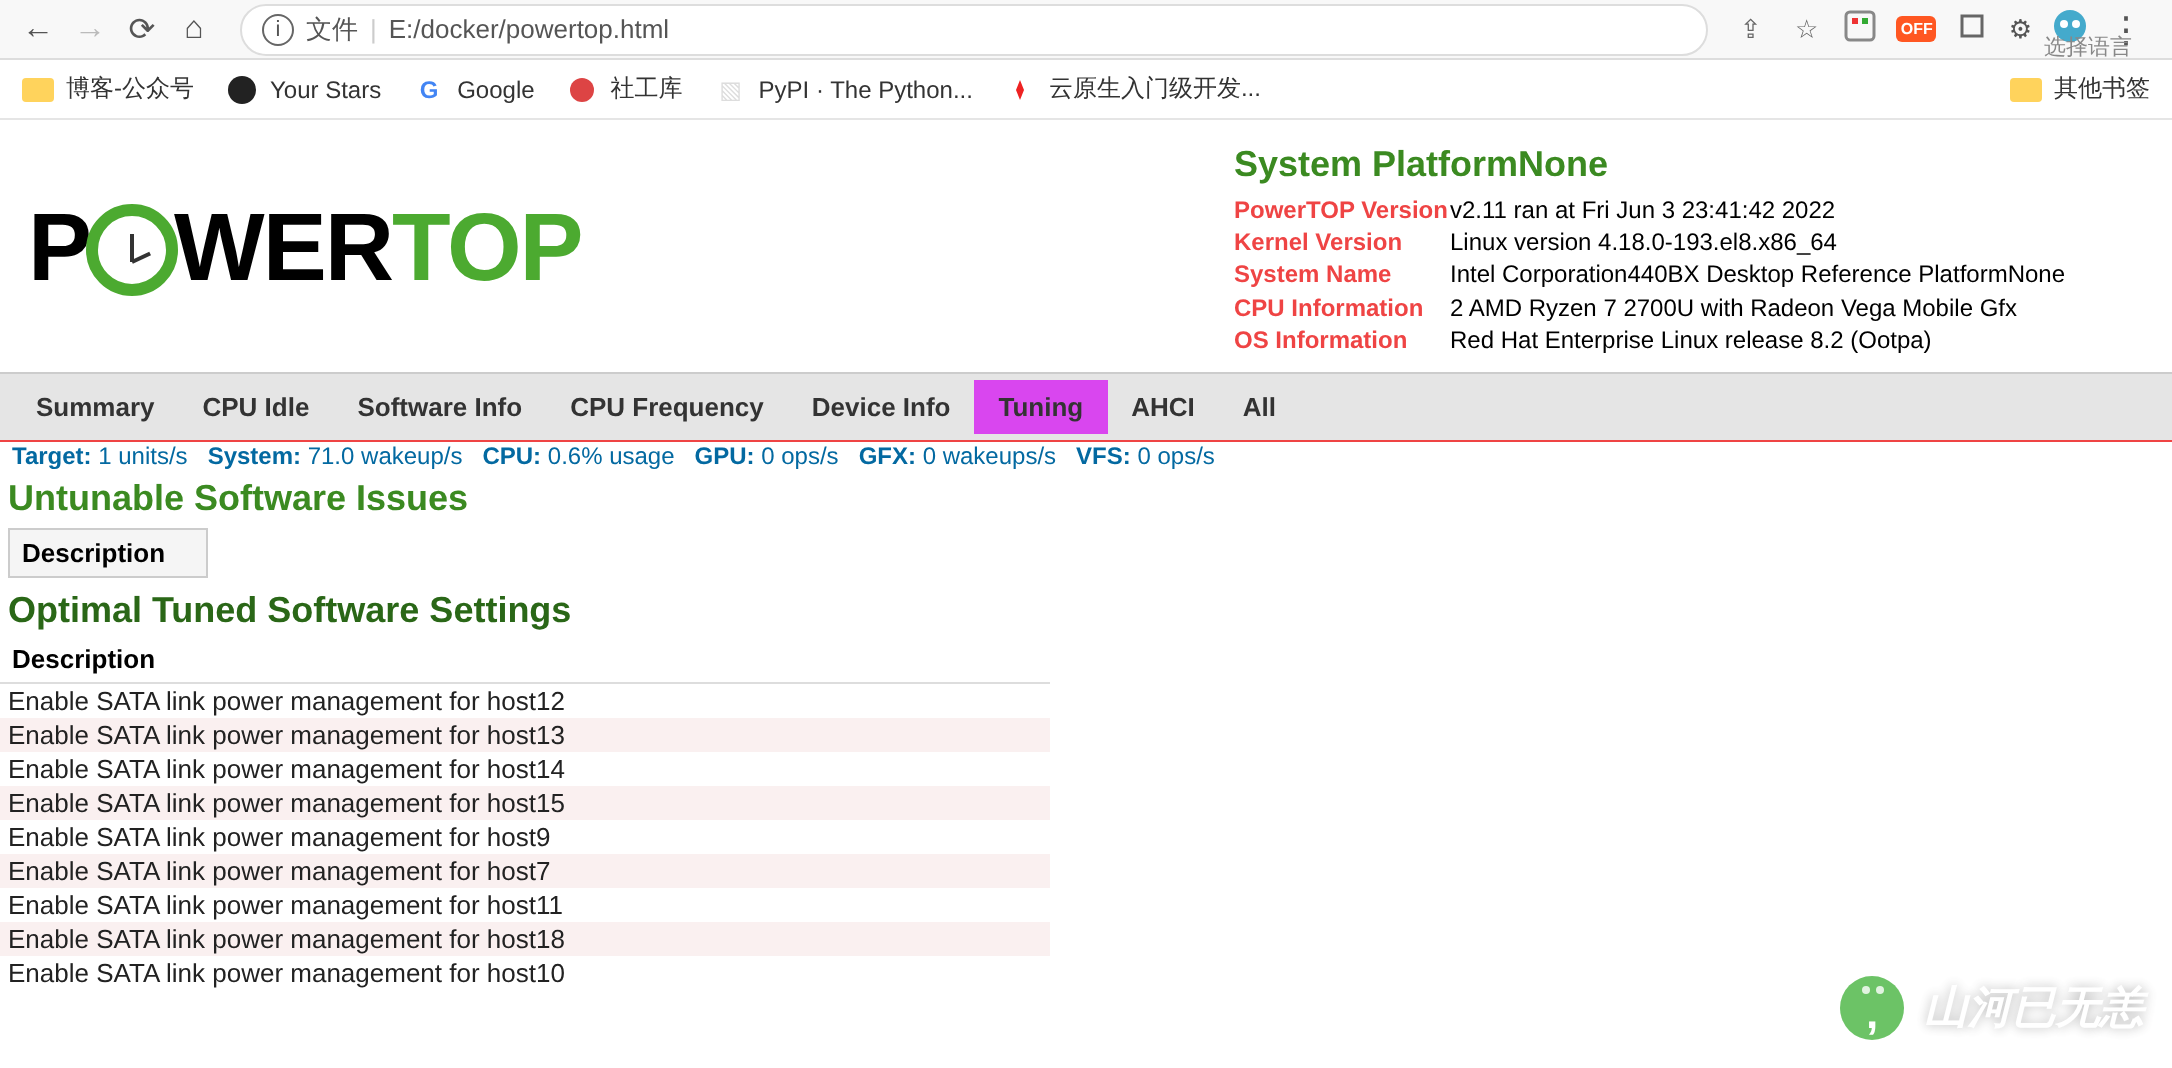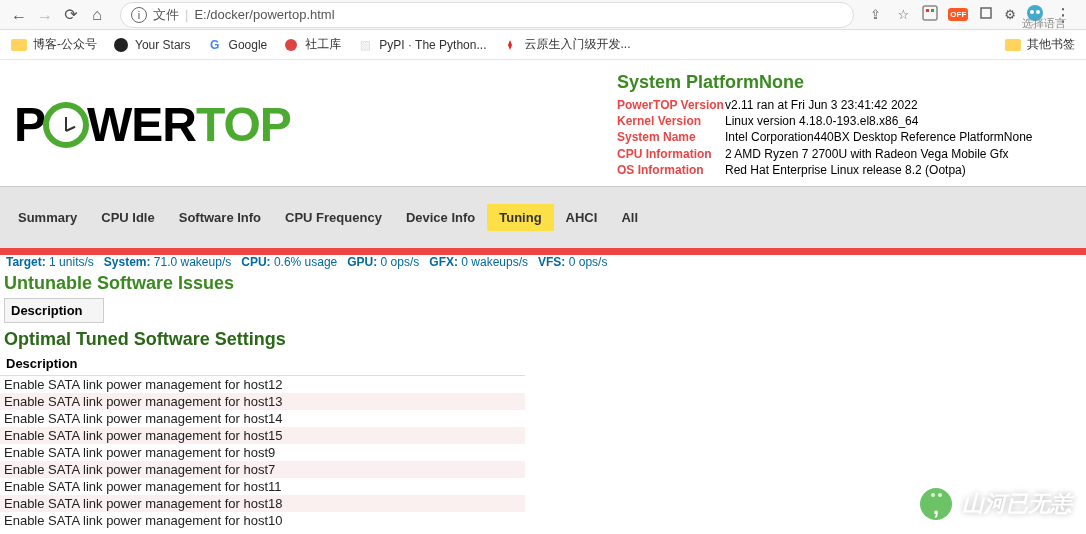--- a/index.html
+++ b/index.html
@@ -35,23 +35,23 @@
 .logo-o::before { content: ""; position: absolute; width: 2px; height: 14px; background: #333; top: 9px; left: 50%; transform: translateX(-50%); }
 .logo-o::after { content: ""; position: absolute; width: 10px; height: 2px; background: #333; top: 22px; left: 50%; transform-origin: left center; transform: rotate(-25deg); }
 
 .sysinfo { min-width: 455px; }
 .sysinfo h2 { color: #3b8a21; font-size: 18px; font-weight: bold; margin-bottom: 4px; }
 .sysinfo-row { display: flex; font-size: 12px; line-height: 1.35; }
 .sysinfo-label { font-weight: bold; width: 108px; color: #ef4444; }
 .sysinfo-val { color: #000; }
 
 
-.tabs { display: flex; background: #e5e5e5; border-top: 1px solid #ccc; border-bottom: 7px solid #ef4444; padding: 17px 6px; gap: 0; text-align: right; }
+.tabs { display: flex; background: #e5e5e5; border-top: 1px solid #ccc; border-bottom: 1px solid #ef4444; padding: 3px 6px; gap: 0; text-align: right; }
 .tab { padding: 6px 12px; font-size: 13px; color: #333; font-weight: bold; cursor: pointer; }
-.tab.active { background: #fde047; }
+.tab.active { background: #d946ef; }
 
 
 .metrics { padding: 0 6px; font-size: 12px; color: #0369a1; display: flex; gap: 10px; }
 .metrics b { font-weight: bold; }
 
 
 h3.section { color: #3b8a21; font-size: 18px; font-weight: bold; padding: 4px 4px 2px 4px; }
 h3.section.dark { color: #2a6717; }
 .desc-header { font-weight: bold; padding: 4px 6px; border-bottom: 1px solid #ddd; font-size: 13px; }
 .tuning-table { width: 525px; }

